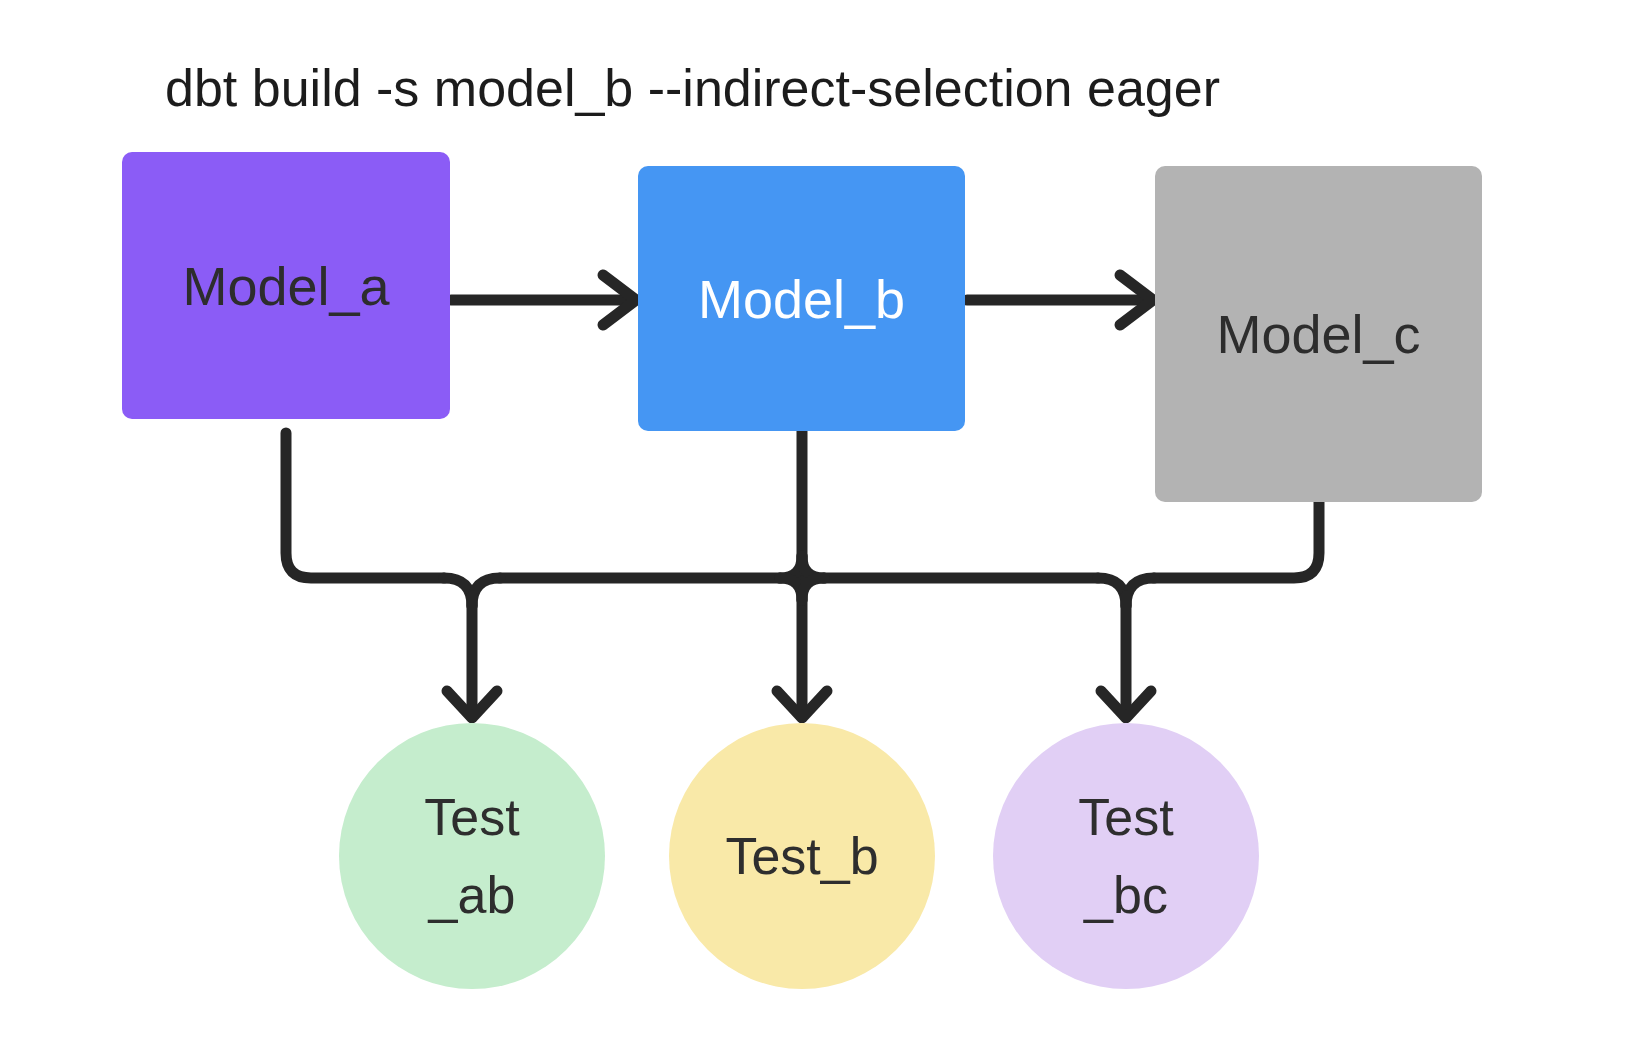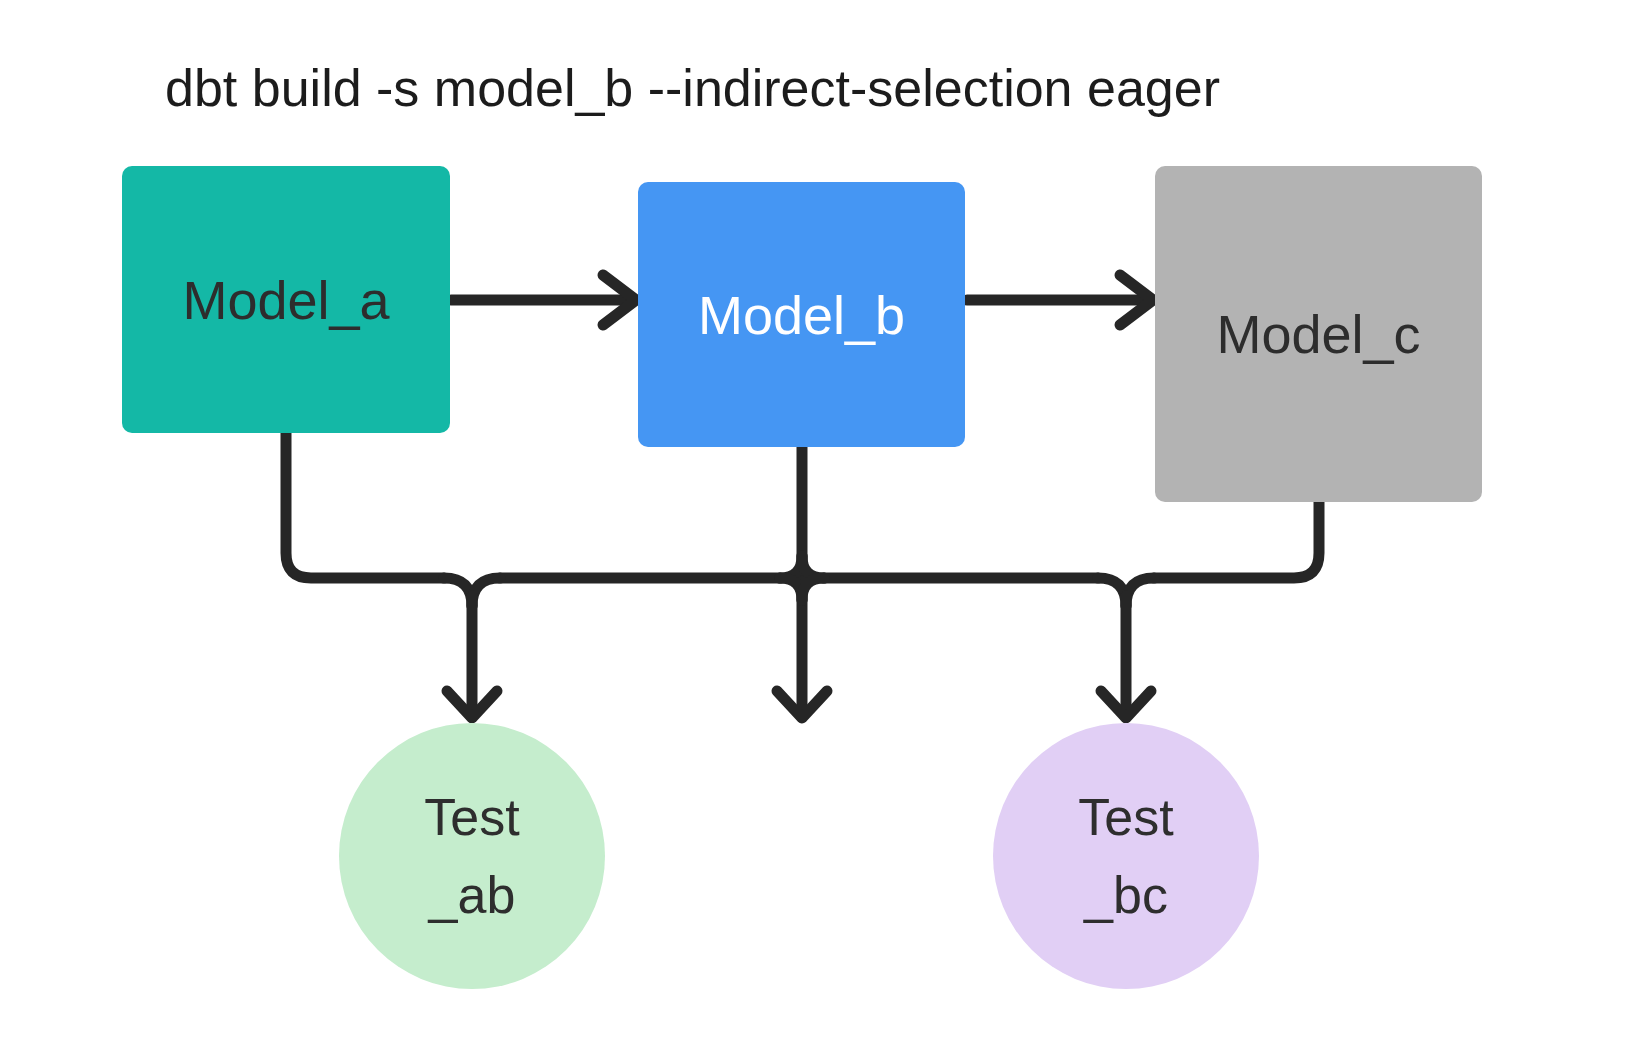--- a/index.html
+++ b/index.html
@@ -66,36 +66,40 @@
     </g>
 
     <g>
       <path d="M 1098 554 Q 1126 554 1126 582"></path>
       <path d="M 1154 554 Q 1126 554 1126 582"></path>
       <path d="M 1126 572 L 1126 686"></path>
       <path d="M 1101 667 L 1126 694 L 1151 667"></path>
     </g>
   </svg>
 
-  <div class="box" style="left: 122px; top: 142px; width: 328px; height: 267px; background-color: #14b8a6; color: rgb(45, 45, 45);">
+  <div class="box" style="left: 122px; top: 128px; width: 328px; height: 267px; background-color: #8b5cf6; color: rgb(45, 45, 45);">
     <span>Model_a</span>
   </div>
 
-  <div class="box" style="left: 638px; top: 158px; width: 327px; height: 265px; background-color: rgb(69, 150, 243); color: rgb(255, 255, 255);">
+  <div class="box" style="left: 638px; top: 142px; width: 327px; height: 265px; background-color: rgb(69, 150, 243); color: rgb(255, 255, 255);">
     <span>Model_b</span>
   </div>
 
   <div class="box" style="left: 1155px; top: 142px; width: 327px; height: 336px; background-color: rgb(179, 179, 179); color: rgb(45, 45, 45);">
     <span>Model_c</span>
   </div>
 
   <div class="circle" style="left: 339px; top: 699px; background-color: rgb(197, 237, 205);">
     <div>Test</div>
     <div>_ab</div>
   </div>
 
+  <div class="circle" style="left: 669px; top: 699px; background-color: rgb(249, 233, 168);">
+    <div>Test_b</div>
+    <div></div>
+  </div>
 
   <div class="circle" style="left: 993px; top: 699px; background-color: rgb(225, 207, 245);">
     <div>Test</div>
     <div>_bc</div>
   </div>
 
 </div>
 
 </body></html>

